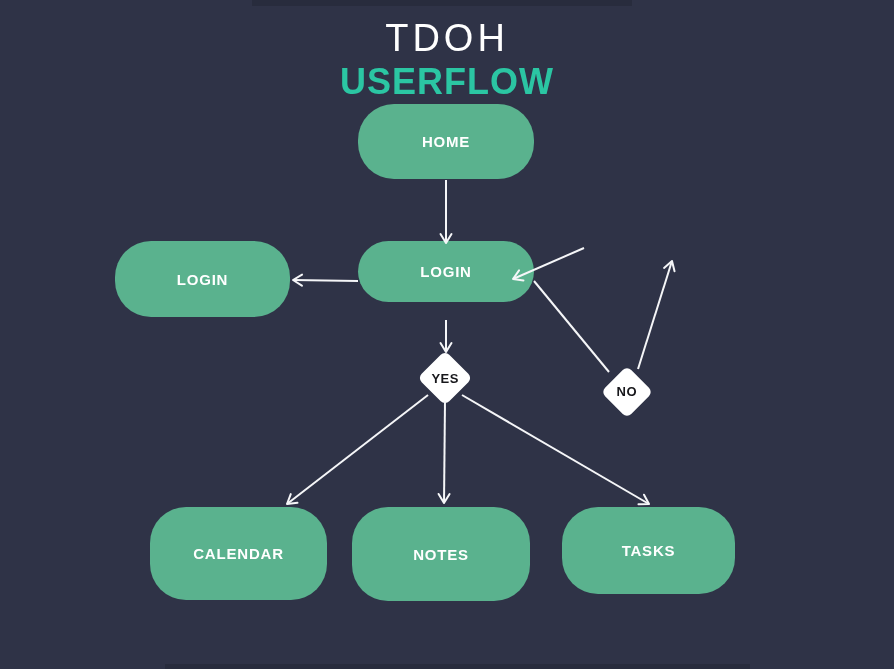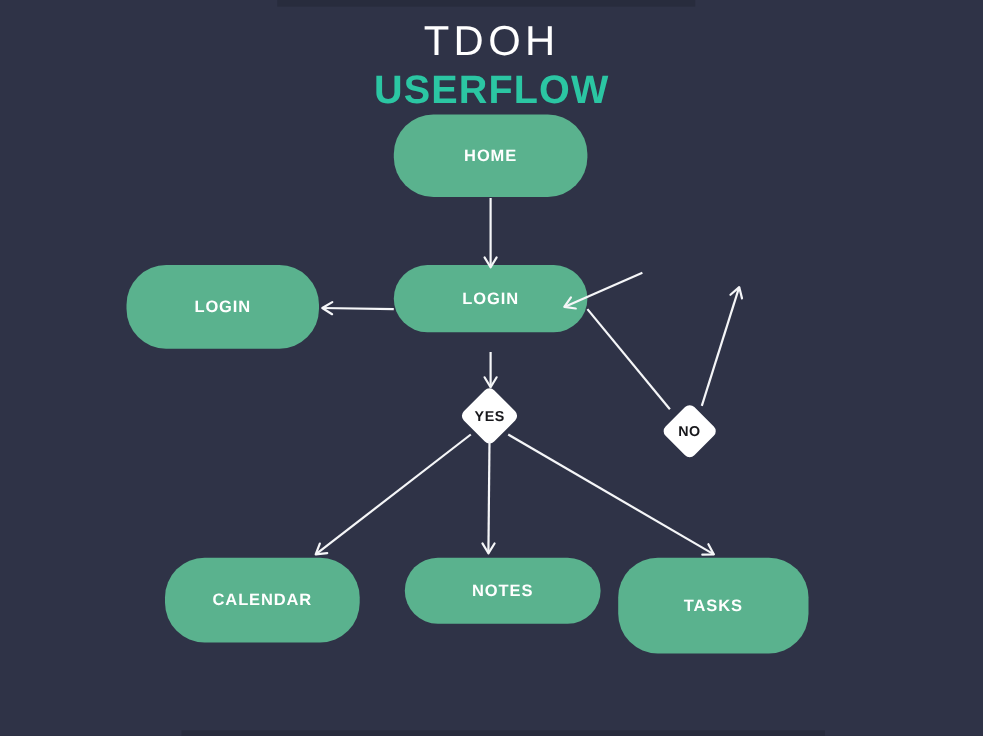--- a/index.html
+++ b/index.html
@@ -86,24 +86,24 @@
       </div>
       <div class="node pill" style="left: 115px; top: 241px; width: 175px; height: 76px;">
         <span class="node-label">LOGIN</span>
       </div>
       <div class="node diamond" style="left: 445px; top: 378px; width: 39px; height: 39px;">
         <span class="node-label">YES</span>
       </div>
       <div class="node diamond" style="left: 627px; top: 392px; width: 37px; height: 37px;">
         <span class="node-label">NO</span>
       </div>
-      <div class="node pill" style="left: 150px; top: 507px; width: 177px; height: 77px;">
+      <div class="node pill" style="left: 150px; top: 507px; width: 177px; height: 93px;">
         <span class="node-label">CALENDAR</span>
       </div>
-      <div class="node pill" style="left: 368px; top: 507px; width: 178px; height: 60px;">
+      <div class="node pill" style="left: 352px; top: 507px; width: 178px; height: 94px;">
         <span class="node-label">NOTES</span>
       </div>
       <div class="node pill" style="left: 562px; top: 507px; width: 173px; height: 87px;">
         <span class="node-label">TASKS</span>
       </div>
       <svg class="edges" viewBox="0 0 894 669">
       <defs>
         <marker id="arrowhead" markerUnits="userSpaceOnUse" markerWidth="16" markerHeight="16" viewBox="0 0 16 16" refX="12" refY="8" orient="auto">
           <path d="M3,2.5 L12,8 L3,13.5" fill="none" stroke="#F5F6F8" stroke-width="2" stroke-linecap="round" stroke-linejoin="round"></path>
         </marker>

